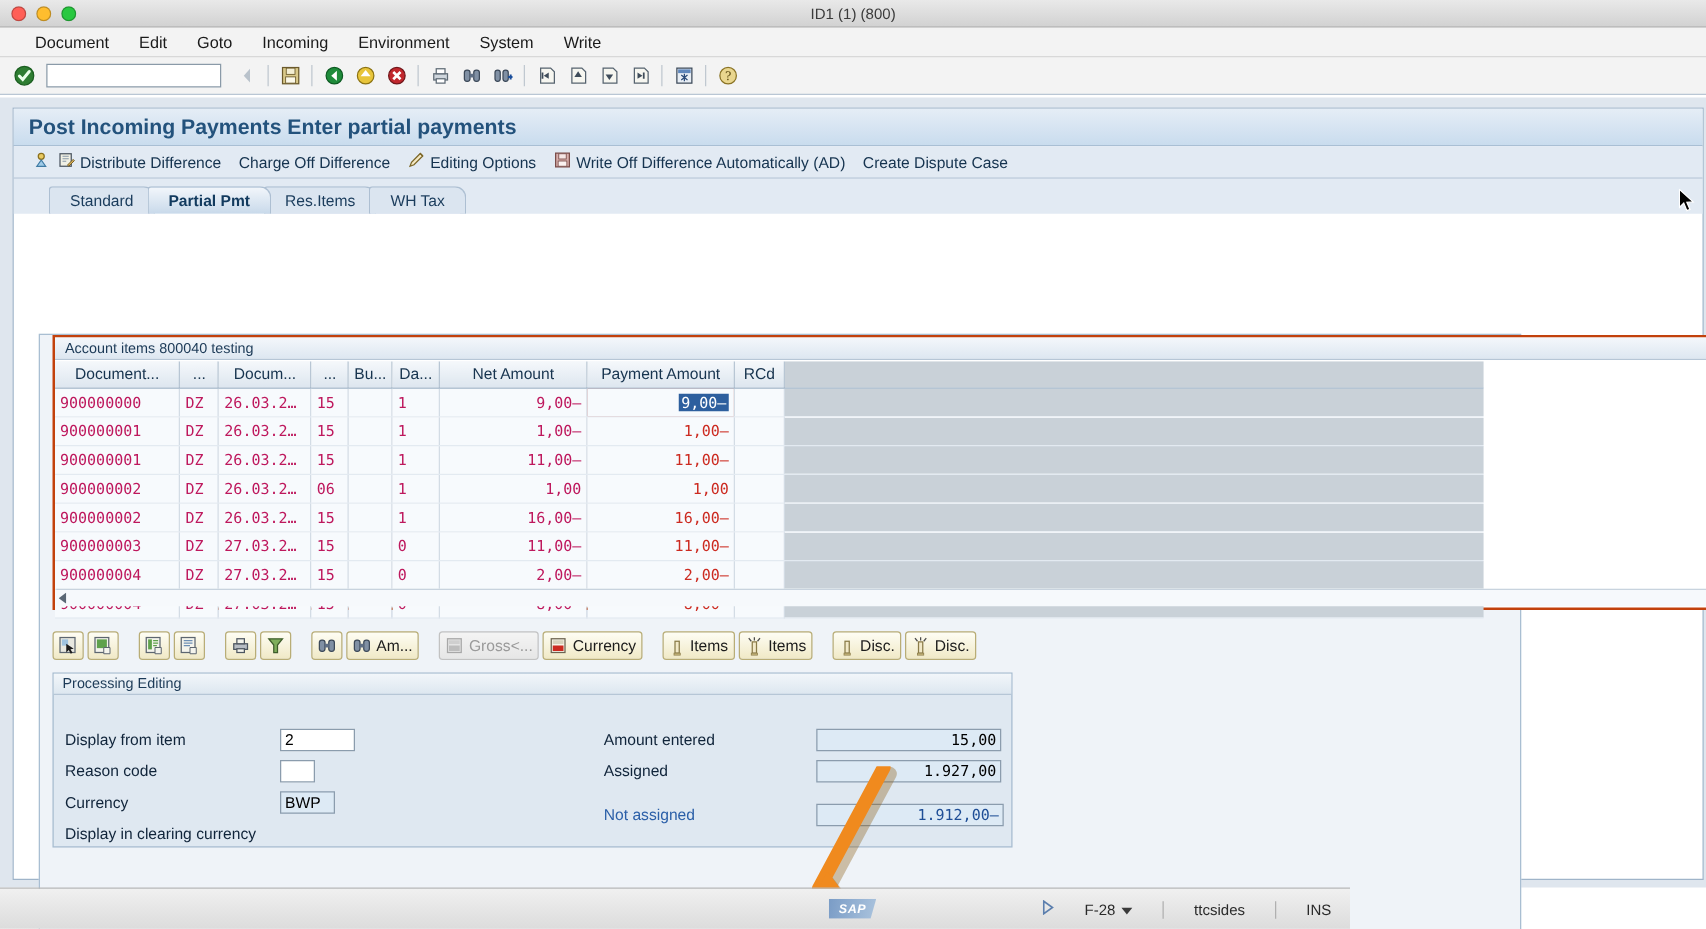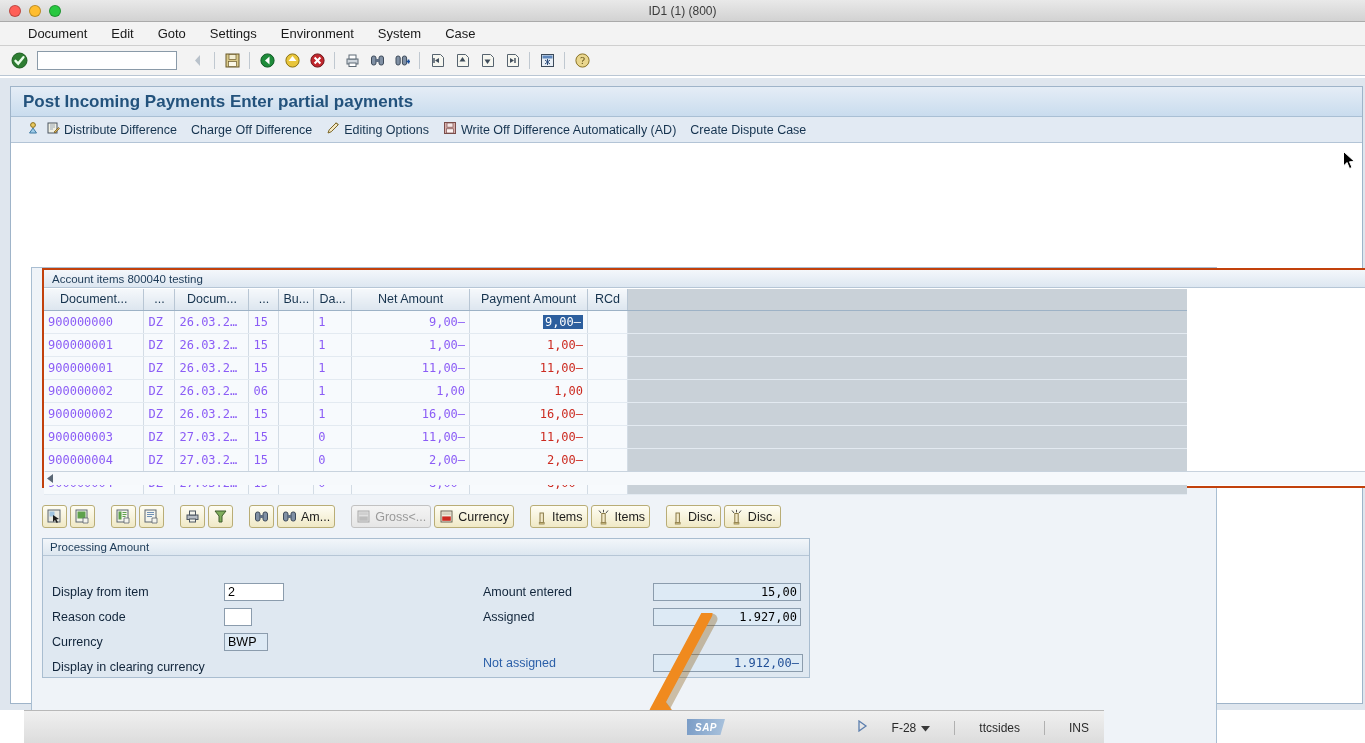--- a/index.html
+++ b/index.html
@@ -107,21 +107,21 @@
     height:21px; font-weight:normal; font-size:12.5px; color:#16334e;
     padding:0 4px; white-space:nowrap; overflow:hidden;
   }
   table.grid td{
     border-right:1px solid #d3dce5; border-bottom:1px solid #e3eaf1;
     height:23px; padding:0 4px; white-space:nowrap; overflow:hidden;
     font-family:"DejaVu Sans Mono", monospace; font-size:12px;
     background:#f7fafd;
   }
   td.num{ text-align:right; }
-  td.blue{ color:#8b5cf6; }
+  td.blue{ color:#be185d; }
   td.red{ color:#cc2a20; background:#ffffff; text-align:right; }
   td.rcd{ background:#ffffff; }
   .selcell{
     background:#2d5f9e !important; color:#ffffff !important;
     display:inline-block; padding:0 2px;
   }
   .payfocus{ position:relative; }
   .payfocus:before{
     content:""; position:absolute; left:-1px; top:-1px; right:-1px; bottom:-1px;
     border:1px solid #c98b8b; pointer-events:none;
@@ -188,21 +188,21 @@
   .rightcol{ position:absolute; left:440px; top:24px; }
 
   
   .arrow{ position:absolute; left:597px; top:345px; width:90px; height:125px; pointer-events:none; }
 
   
   .statusbar{
     position:absolute; left:0; bottom:0; width:1080px; height:33px;
     background:linear-gradient(#f0f0f0,#dcdcdc);
     border-top:1px solid #b8b8b8;
-    display:flex; align-items:center;margin-left:24px;
+    display:flex; align-items:center;
   }
   .sap-logo{
     position:absolute; left:663px; top:8px; width:38px; height:16px;
     background:linear-gradient(100deg,#7a9cc6,#aac3dd);
     color:#fff; font-size:10px; font-weight:bold; font-style:italic;
     display:flex; align-items:center; justify-content:center;
     clip-path:polygon(0 0,100% 0,88% 100%,0 100%);
     letter-spacing:.5px;
   }
   .statusright{ position:absolute; right:6px; top:0; height:33px; display:flex; align-items:center; gap:15px; }
@@ -219,24 +219,24 @@
     <div class="dot yellow"></div>
     <div class="dot green"></div>
   </div>
   <div class="wintitle">ID1 (1) (800)</div>
 </div>
 
 <div class="menubar">
   <div class="menuitem">Document</div>
   <div class="menuitem">Edit</div>
   <div class="menuitem">Goto</div>
-  <div class="menuitem">Settings</div>
+  <div class="menuitem">Incoming</div>
   <div class="menuitem">Environment</div>
   <div class="menuitem">System</div>
-  <div class="menuitem">Case</div>
+  <div class="menuitem">Write</div>
 </div>
 
 <div class="sapbar">
   <div class="okbtn">
     <svg width="17" height="17" viewBox="0 0 17 17">
         <circle cx="8.5" cy="8.5" r="7.5" fill="#2e7d32" stroke="#1b5e20"></circle>
         <path d="M4.5 8.8 L7.2 11.6 L12.4 5.2" stroke="#eaffea" stroke-width="2.4" fill="none" stroke-linecap="round"></path>
       </svg>
   </div>
   <input class="cmdfield" value="" style="">
@@ -380,20 +380,34 @@
               <rect x="3.5" y="7.8" width="7" height="4.2" fill="#fbf2f1" stroke="#7a4d4a" stroke-width=".7"></rect>
             </svg>
         </span>
         <span>Write Off Difference Automatically (AD)</span>
       </div>
       <div class="apptb-item">
         <span>Create Dispute Case</span>
       </div>
     </div>
 
+    <div class="tabstrip">
+      <div class="tab">
+        <span>Standard</span>
+      </div>
+      <div class="tab active">
+        <span>Partial Pmt</span>
+      </div>
+      <div class="tab">
+        <span>Res.Items</span>
+      </div>
+      <div class="tab">
+        <span>WH Tax</span>
+      </div>
+    </div>
 
     <div class="tabbody">
 
       <div class="gridwrap">
         <div class="gridtitle">Account items 800040 testing</div>
         <div class="gridcfg">
           <svg width="14" height="13" viewBox="0 0 14 13">
               <rect x="0.5" y="0.5" width="13" height="12" fill="#f3f6fa" stroke="#4a5a6b"></rect>
               <rect x="2" y="2" width="3" height="9" fill="#f0d96a"></rect>
               <rect x="5.5" y="2" width="3" height="9" fill="#ffffff"></rect>
@@ -652,21 +666,21 @@
           <svg width="15" height="16" viewBox="0 0 15 16">
               <path d="M3 1.5 L5 4 M7.5 0.8 v2.6 M12 1.5 L10 4" stroke="#4c4c4c" stroke-width="1"></path>
               <rect x="5.8" y="4.5" width="3.4" height="9" fill="#f2e9c8" stroke="#8a7b48"></rect>
               <rect x="5" y="13.5" width="5" height="1.6" fill="#c9b97e" stroke="#8a7b48" stroke-width=".6"></rect>
             </svg>
           <span>Disc.</span>
         </div>
       </div>
 
       <div class="procbox">
-        <div class="procheader">Processing Amount</div>
+        <div class="procheader">Processing Editing</div>
         <div class="pform">
 
           <div class="leftcol">
             <div class="prow">
               <div class="plabel" style="width:172px">Display from item</div>
               <div class="pinput white" style="width:60px">2</div>
             </div>
             <div class="prow">
               <div class="plabel" style="width:172px">Reason code</div>
               <div class="pinput white" style="width:28px"></div>
@@ -682,21 +696,21 @@
 
           <div class="rightcol">
             <div class="prow">
               <div class="plabel" style="width:170px">Amount entered</div>
               <div class="pinput num" style="width:148px">15,00</div>
             </div>
             <div class="prow">
               <div class="plabel" style="width:170px">Assigned</div>
               <div class="pinput num" style="width:148px">1.927,00</div>
             </div>
-            <div class="prow" style="margin-top:23px">
+            <div class="prow" style="margin-top:12px">
               <div class="plink" style="width:170px">Not assigned</div>
               <div class="pinput num" style="width:150px;color:#1f4e96">1.912,00–</div>
             </div>
           </div>
 
         </div>
       </div>
 
       <div class="arrow">
         <svg width="90" height="125" viewBox="0 0 90 125">

